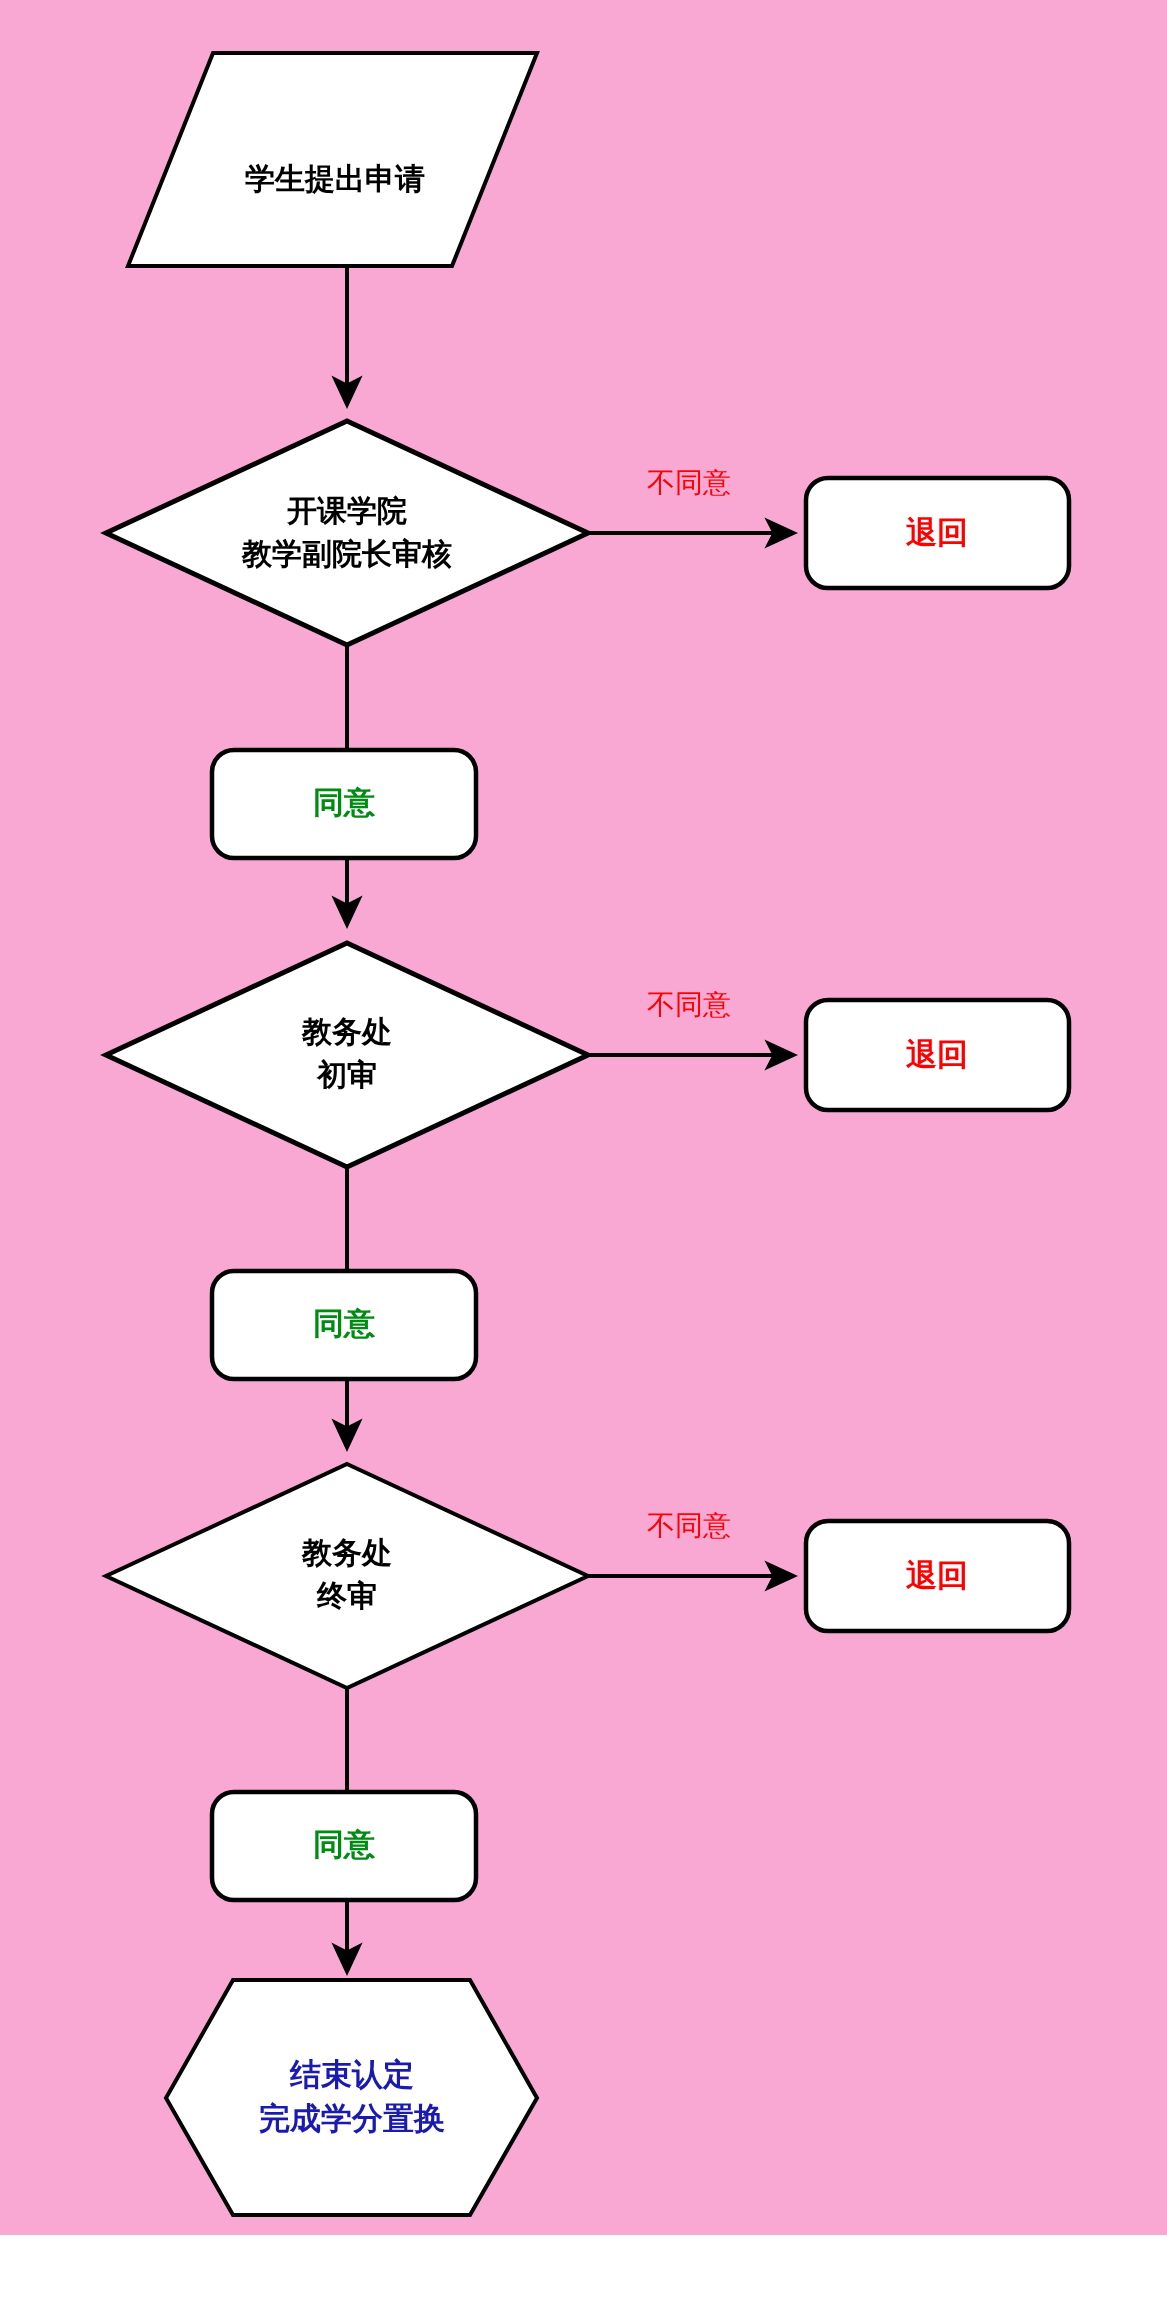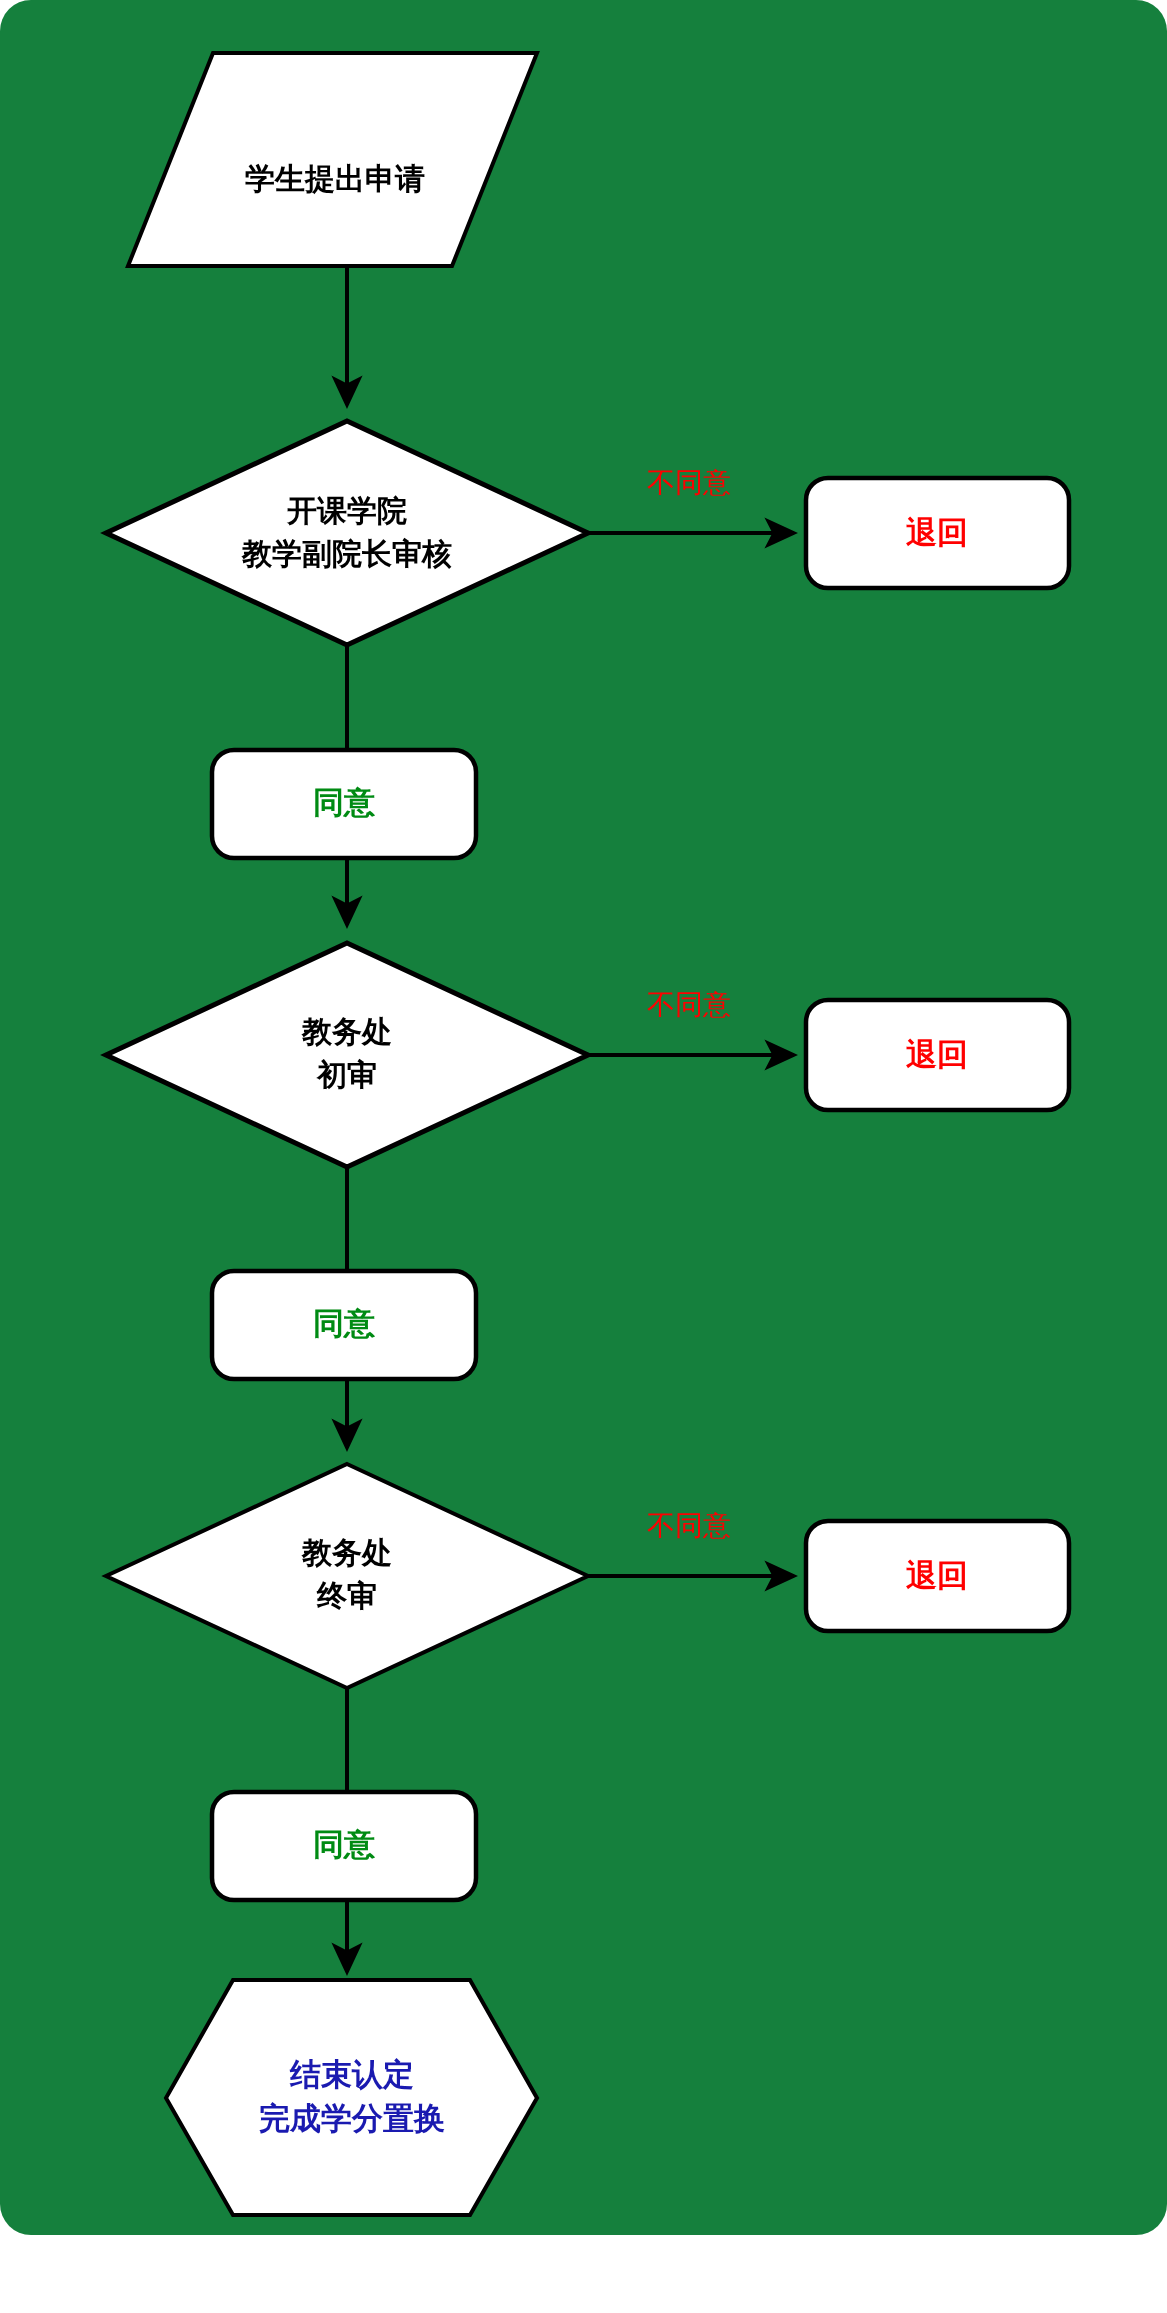--- a/index.html
+++ b/index.html
@@ -10,22 +10,21 @@
   body {
     width: 1167px;
     height: 2313px;
     font-family: "Liberation Sans", "DejaVu Sans", sans-serif;
     overflow: hidden;
   }
   #flow-root {
     position: relative;
     width: 1167px;
     height: 2235px;
-    background: #15803d;
-    border-radius: 31px;
+    background: #f9a8d4;
   }
   svg#flow-svg {
     display: block;
     width: 1167px;
     height: 2313px;
   }
   .node-shape {
     fill: #ffffff;
     stroke: #000000;
     stroke-width: 4;

